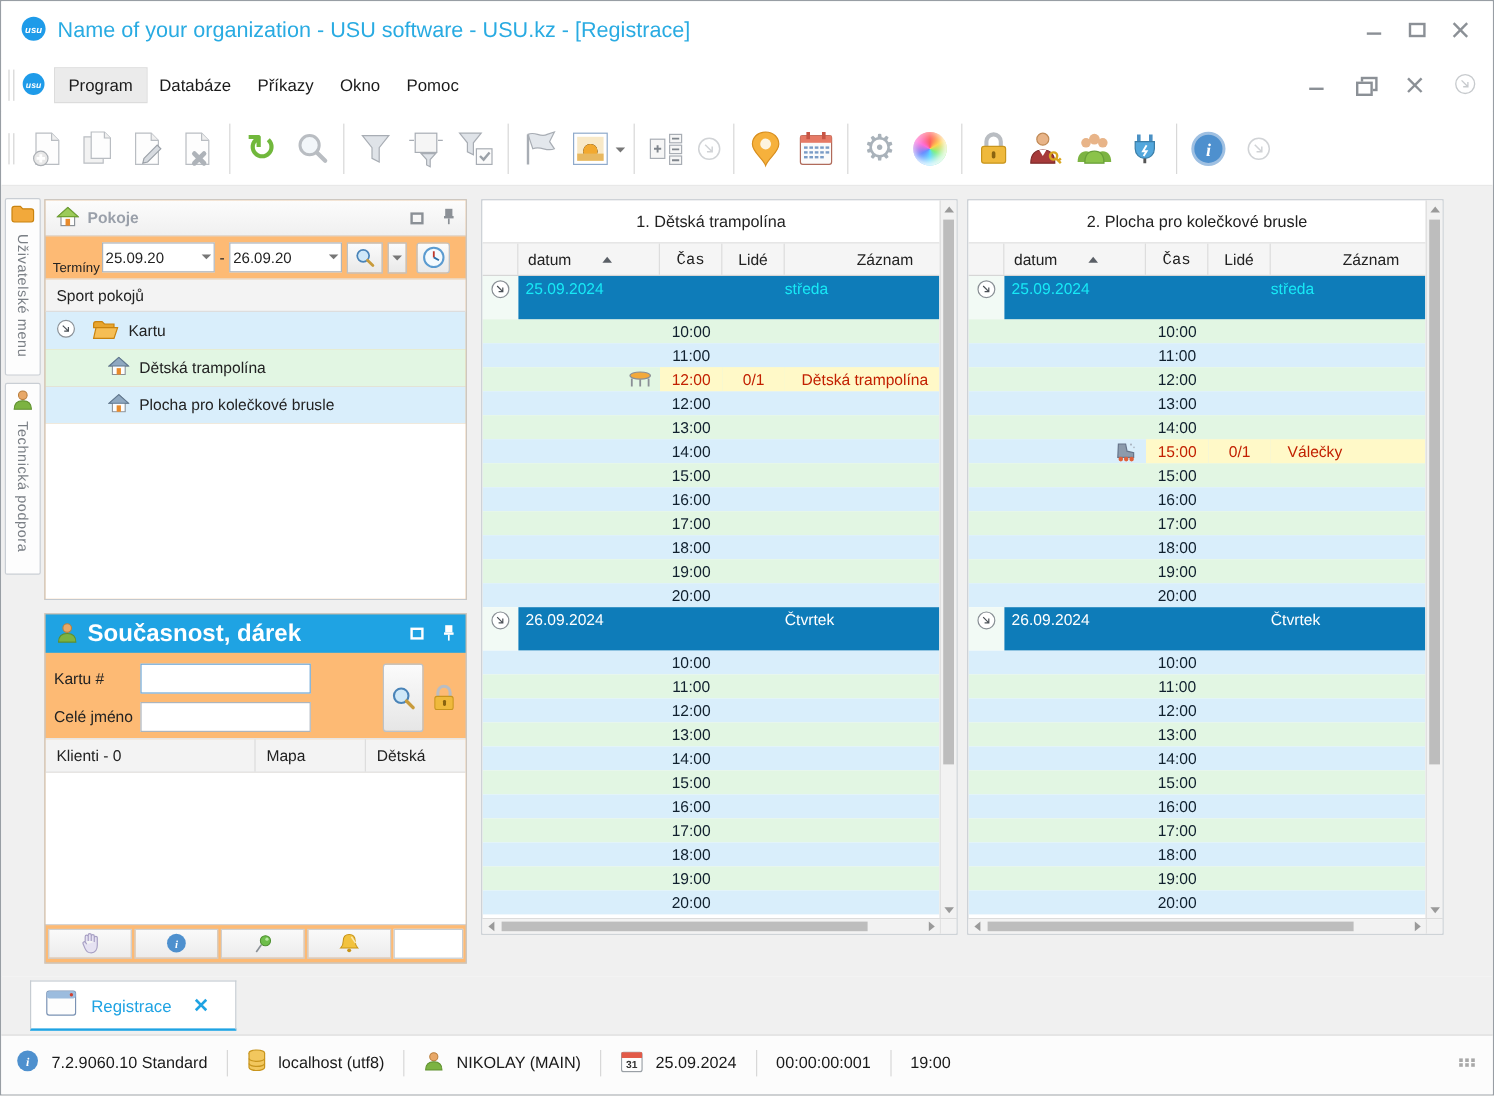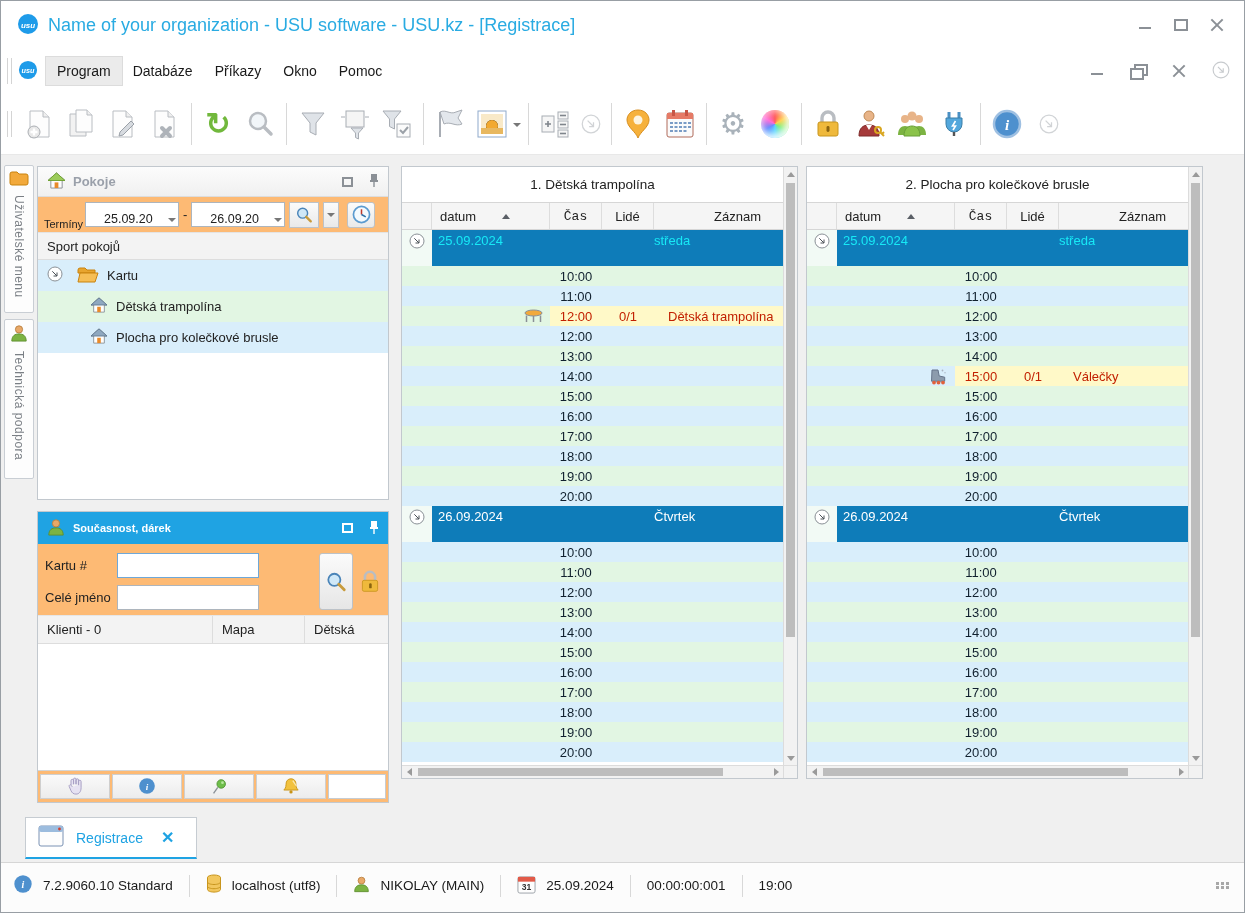--- a/index.html
+++ b/index.html
@@ -46,31 +46,31 @@
   .panel{ position:absolute; background:#fdba74; border:1px solid #C2C8CE; }
   
   .p-head{ height:30px; display:flex; align-items:center; gap:7px; padding:0 9px;
     background:linear-gradient(#FCFCFC,#F0F0F0); border-bottom:1px solid #DDDDDD; }
   .p-title{ font-weight:bold; color:#9AA0AA; font-size:13px; }
   .headbtns{ margin-left:auto; display:flex; align-items:center; gap:16px; }
   .maxbox{ width:11px; height:10px; border:2px solid #8b9096; cursor:pointer; }
   .maxbox.white{ border-color:#fff; }
   .p-filter{ height:36px; display:flex; align-items:center; padding:0 6px; gap:4px; border-bottom:1px solid #E4E4E4; }
   .flabel{ width:37px; font-size:11px; line-height:11px; color:#222;margin-top:20px; }
-  .combo{ width:94px; height:25px; border:1px solid #ADB5BD; background:#fff; display:flex; align-items:flex-end;
-    padding:0 2px 0 18px; font-size:12.5px; cursor:pointer; }
+  .combo{ width:94px; height:25px; border:1px solid #ADB5BD; background:#fff; display:flex; align-items:center;
+    padding:0 2px 0 2px; font-size:12.5px; cursor:pointer; }
   .combo .ddcaret{ margin:2px 0 0 auto; }
   .mbtn{ height:26px; border:1px solid #BCC2C8; background:linear-gradient(#FBFBFB,#E9E9E9); display:flex;
     align-items:center; justify-content:center; cursor:pointer; }
   .p-listhead{ height:27px; background:#F3F3F3; border-bottom:1px solid #DDDDDD; display:flex; align-items:center;
     padding:0 9px; font-size:13px; }
   .treerow{ height:31px; display:flex; align-items:center; gap:8px; padding-left:9px; cursor:pointer; }
   
   .k-head{ height:32px; background:var(--accent); color:#fff; display:flex; align-items:center; gap:8px; padding:0 9px; }
-  .k-title{ font-weight:bold; font-size:11px; }
+  .k-title{ font-weight:bold; font-size:20px; }
   .k-fields{ display:flex; padding:9px 7px 5px; gap:6px; border-bottom:1px solid #E6E6E6;}
   .k-rows{ flex:1; }
   .k-frow{ display:flex; align-items:center; margin-bottom:7px; }
   .k-frow label{ width:72px; font-size:13px; }
   .k-frow input{ width:142px; height:25px; border:1px solid #ADB5BD; padding:0 4px; font:13px "Liberation Sans",sans-serif; outline:none; }
   .bigsearch{ width:34px; height:57px; border:1px solid #BCC2C8; background:linear-gradient(#FBFBFB,#E6E6E6);
     border-radius:3px; display:flex; align-items:center; justify-content:center; cursor:pointer; }
   .k-tablehead{ display:flex; height:28px; background:#F3F3F3; border-bottom:1px solid #DDDDDD; align-items:center; font-size:13px; }
   .k-tablehead > div{ padding-left:9px; border-right:1px solid #DDDDDD; height:100%; display:flex; align-items:center; }
   .k-body{ height:126px; background:#fff; }

